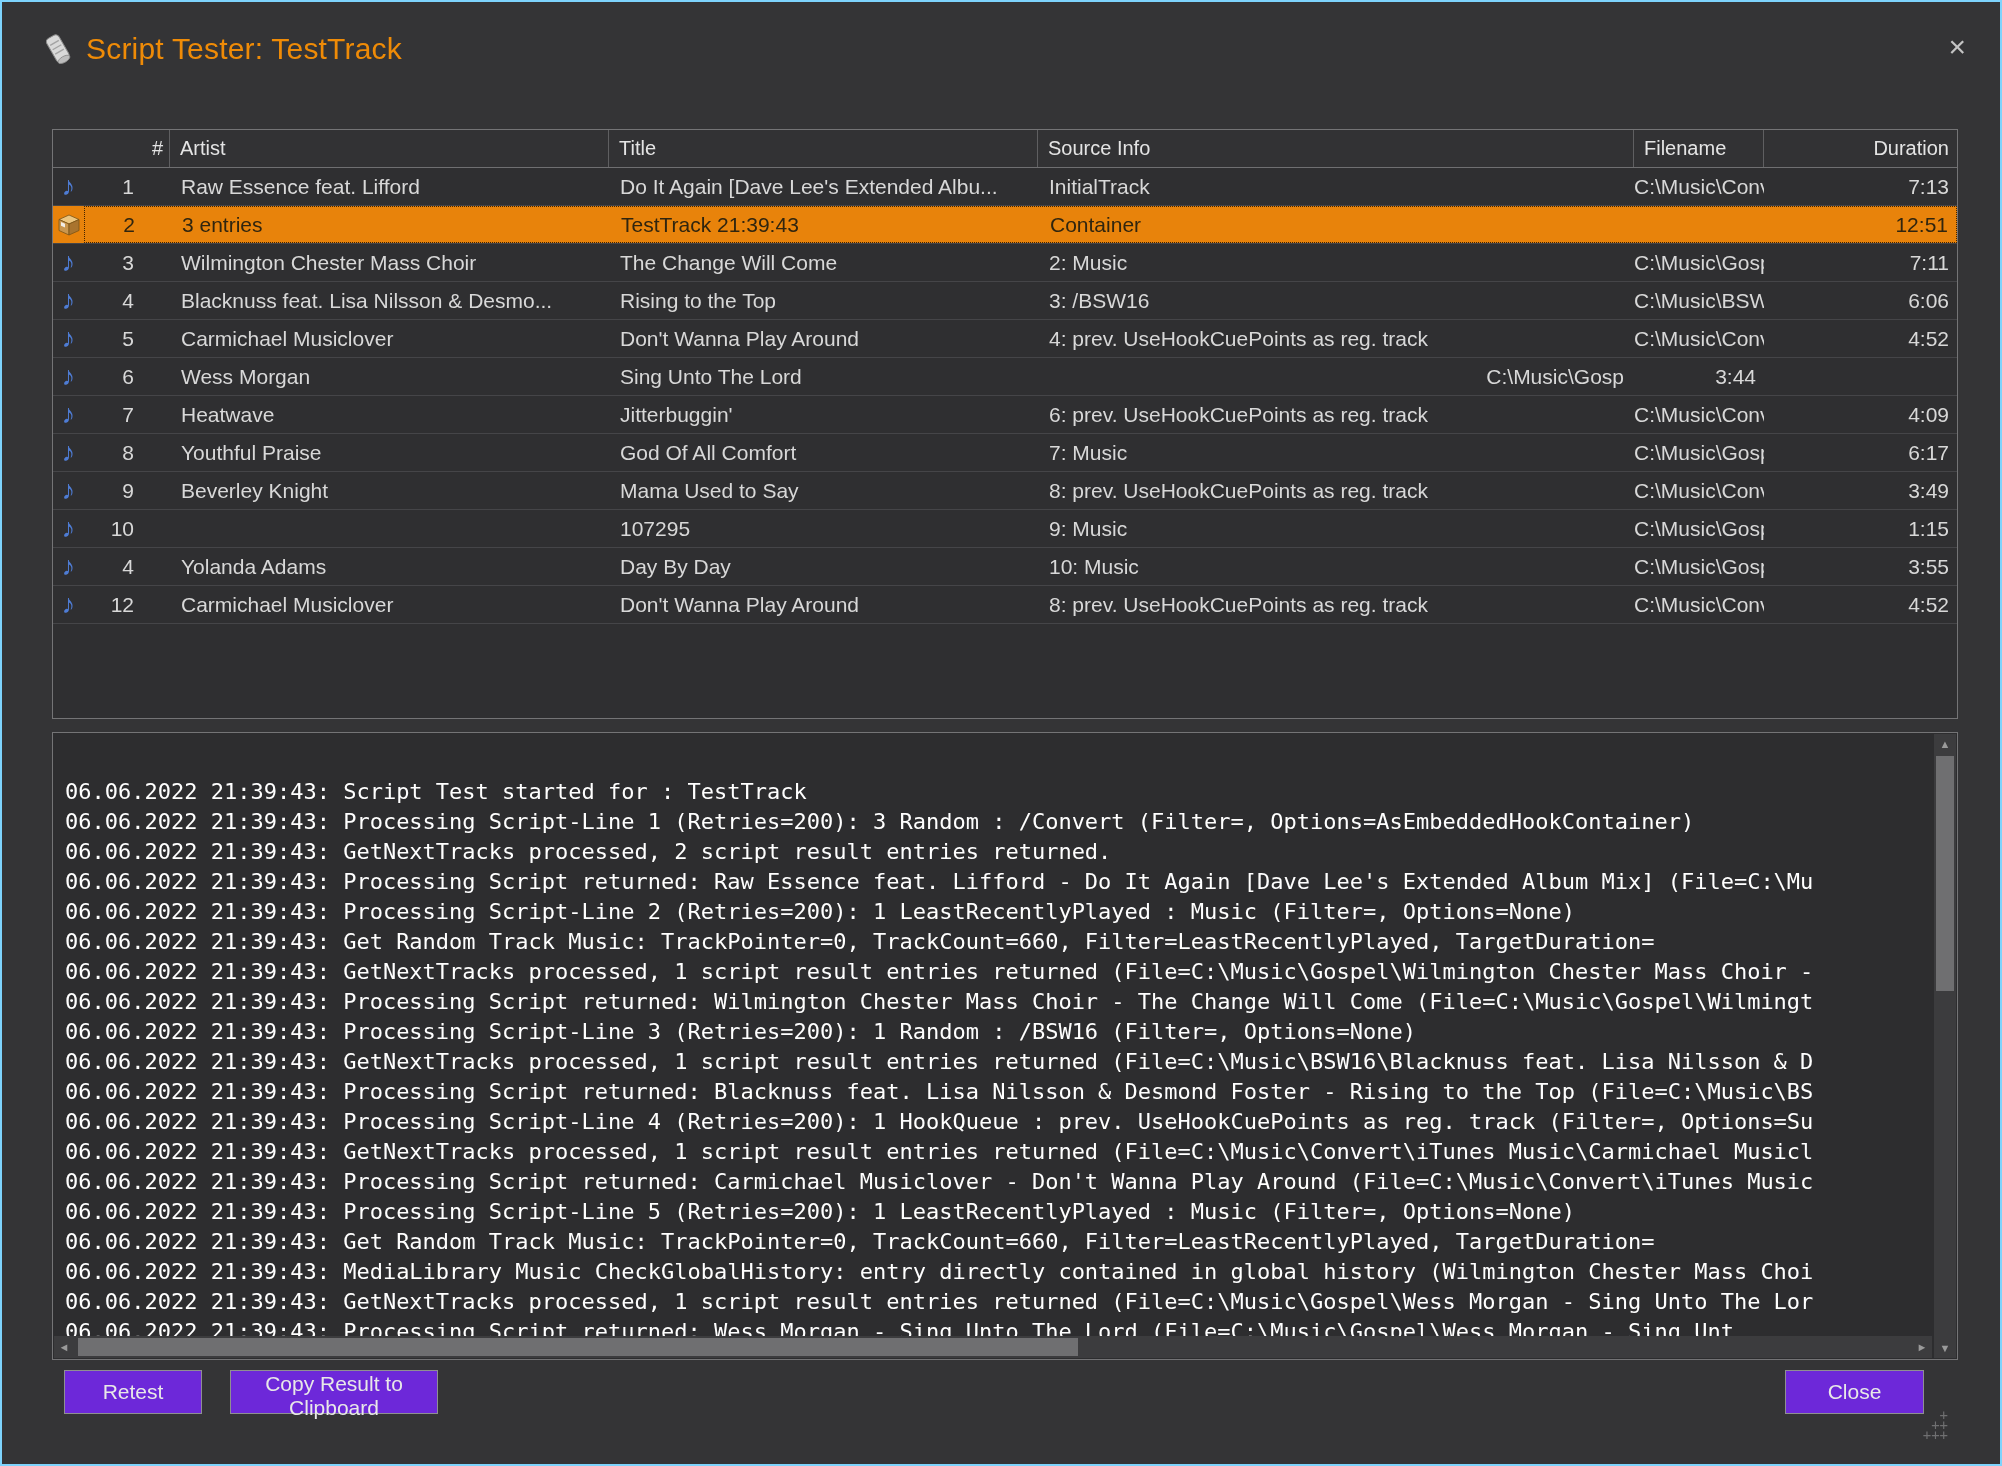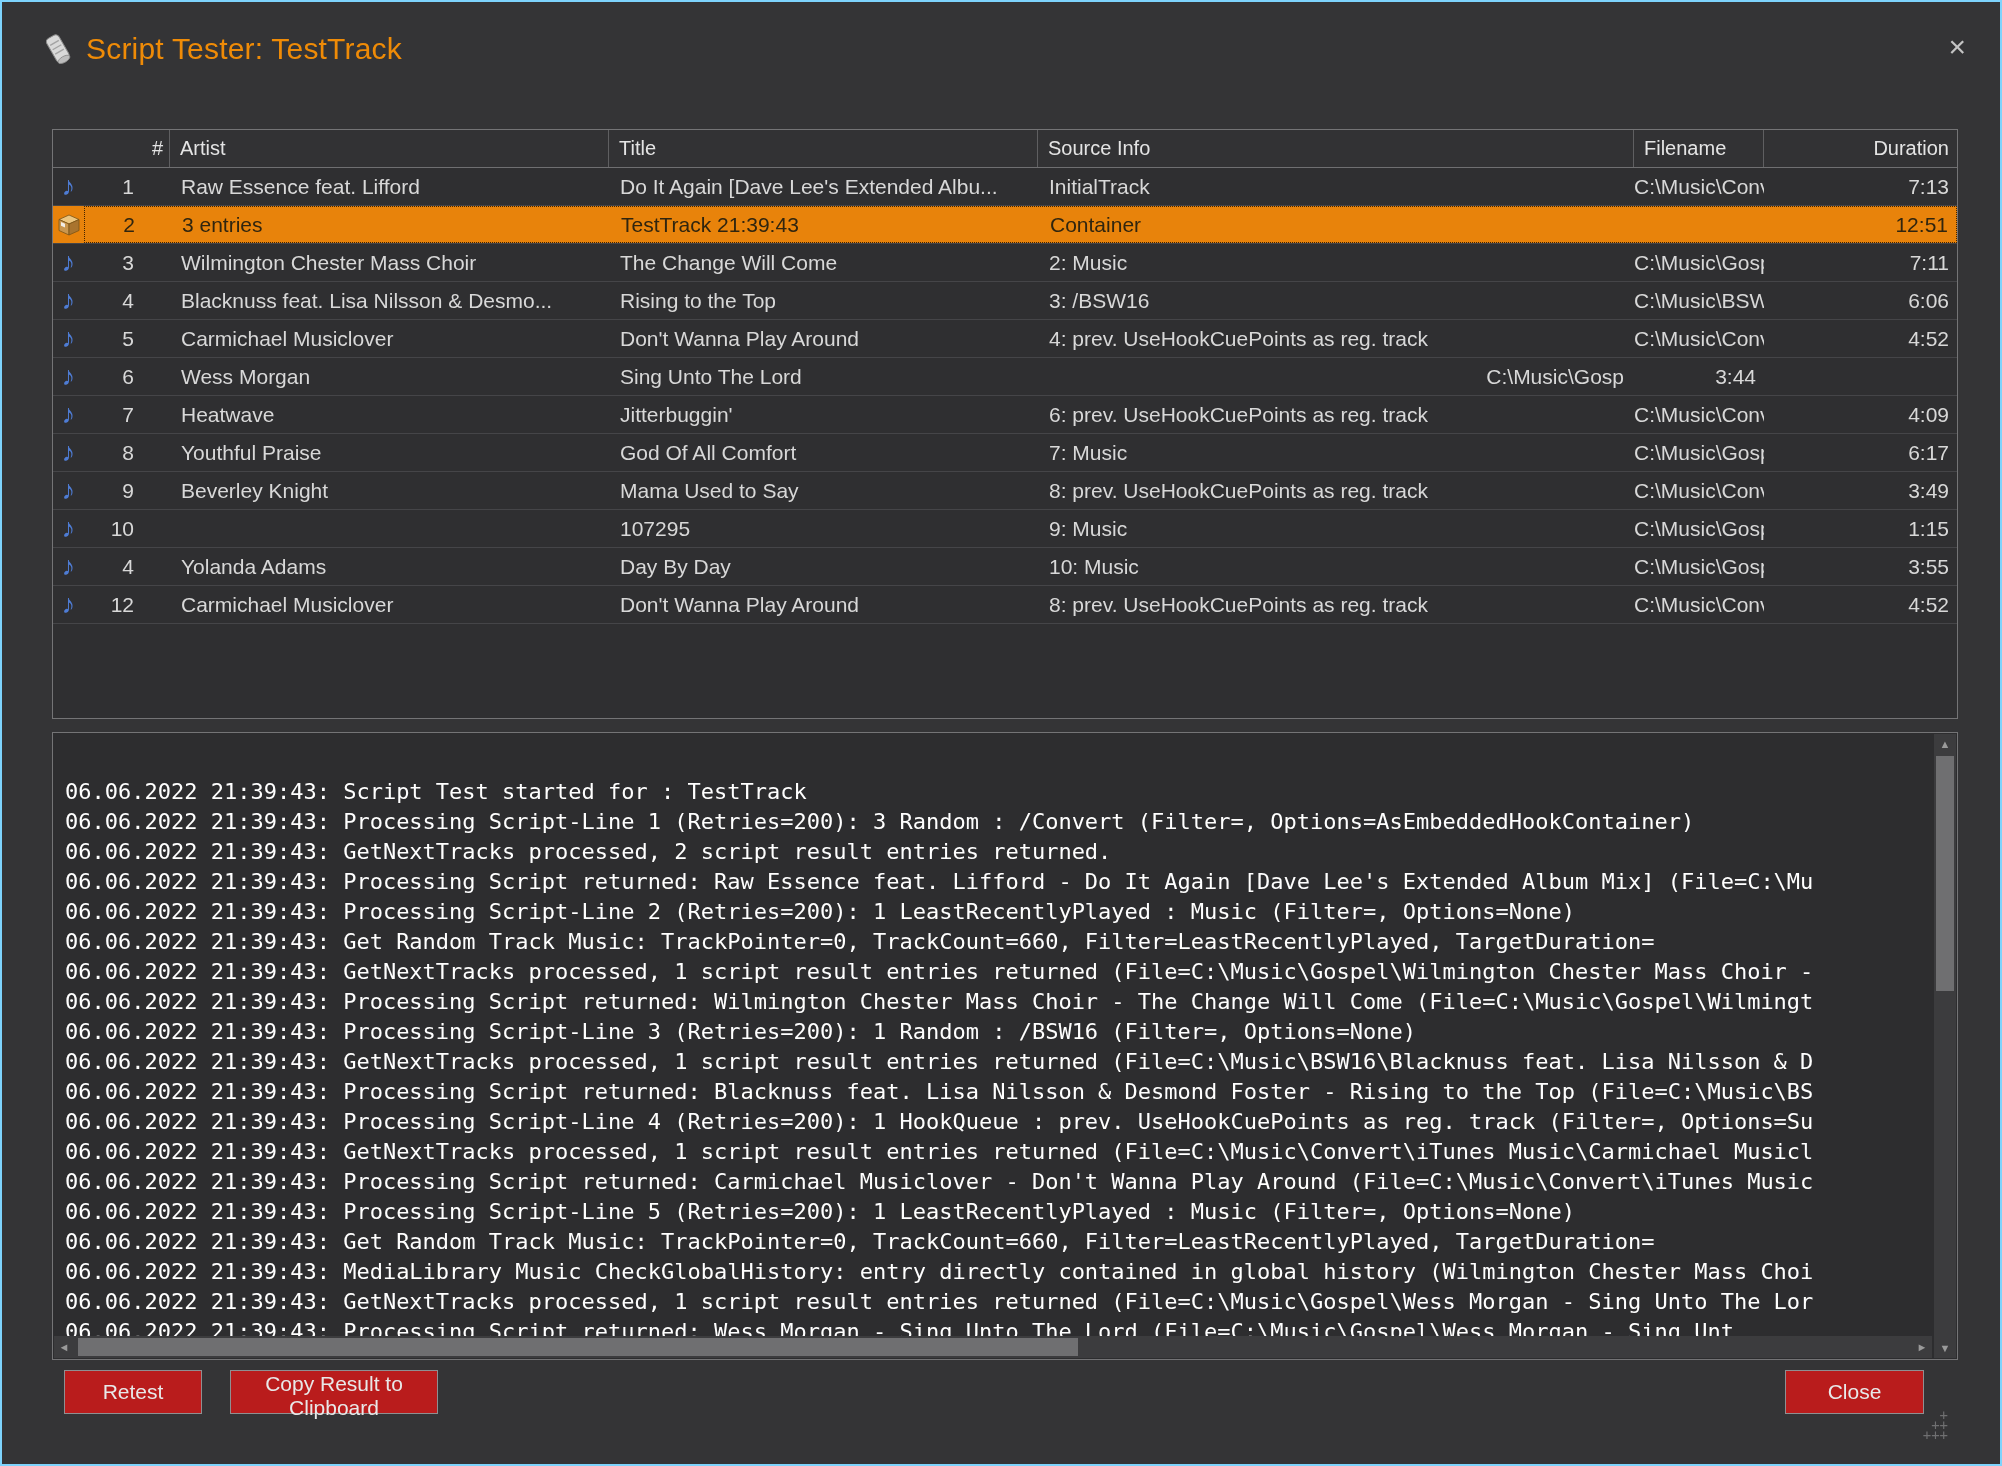--- a/index.html
+++ b/index.html
@@ -61,21 +61,21 @@
   .varrow.down{bottom:0;}
   .hscroll{position:absolute;left:1px;bottom:1px;right:25px;height:22px;background:#3c3c3e;}
   .hthumb{position:absolute;top:2px;left:24px;width:1000px;height:18px;background:#6f6f71;}
   .harrow{position:absolute;top:0;width:20px;height:22px;display:flex;align-items:center;
     justify-content:center;font-size:11px;color:#9a9a9a;}
   .harrow.left{left:0;}
   .harrow.right{right:0;}
   
   .btn{
     position:absolute;top:1368px;height:44px;box-sizing:border-box;
-    background:#b91c1c;border:1px solid #8f8f91;color:#e8e8e8;
+    background:#6d28d9;border:1px solid #8f8f91;color:#e8e8e8;
     font-family:"Liberation Sans",sans-serif;font-size:21px;text-align:center;
   }
   .btn-retest{left:62px;width:138px;}
   .btn-copy{left:228px;width:208px;}
   .btn-close{left:1783px;width:139px;}
   
   .resize-grip{position:absolute;right:52px;bottom:24px;width:34px;text-align:right;
     color:#6f6f71;font-size:14px;line-height:10px;font-family:"DejaVu Sans Mono",monospace;}
 </style>
 </head>

